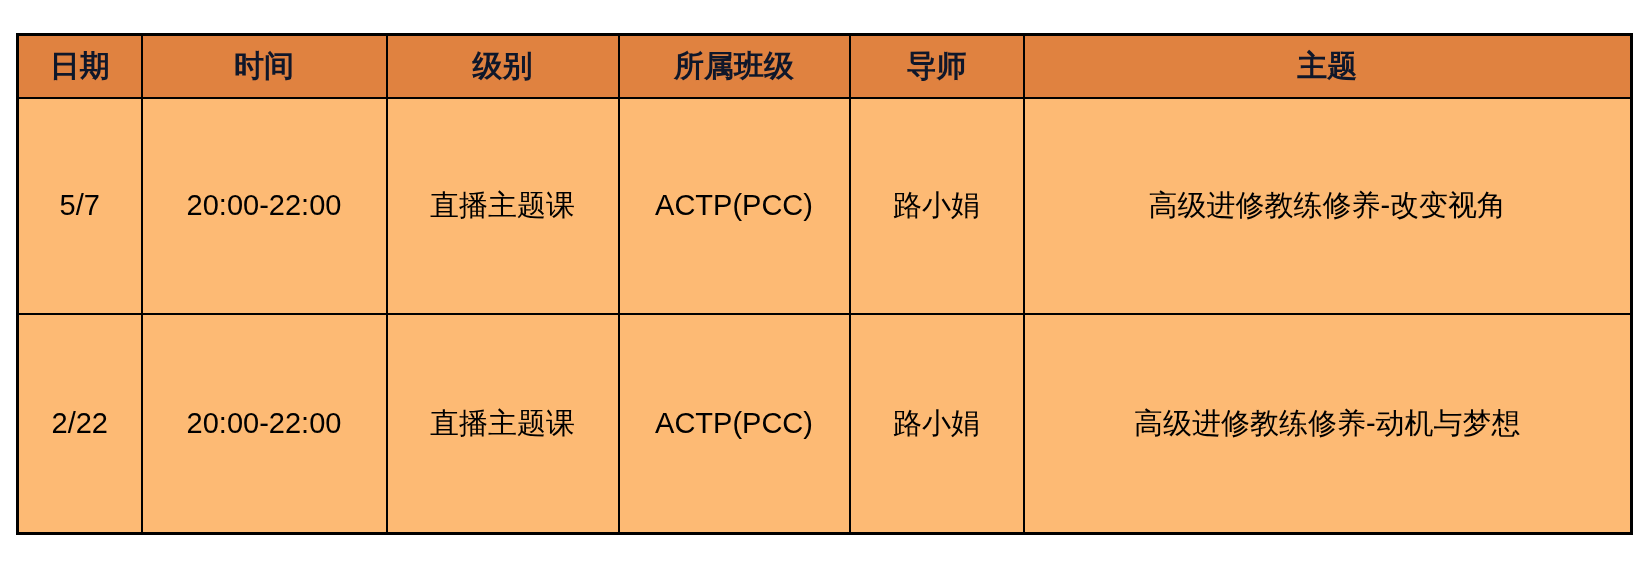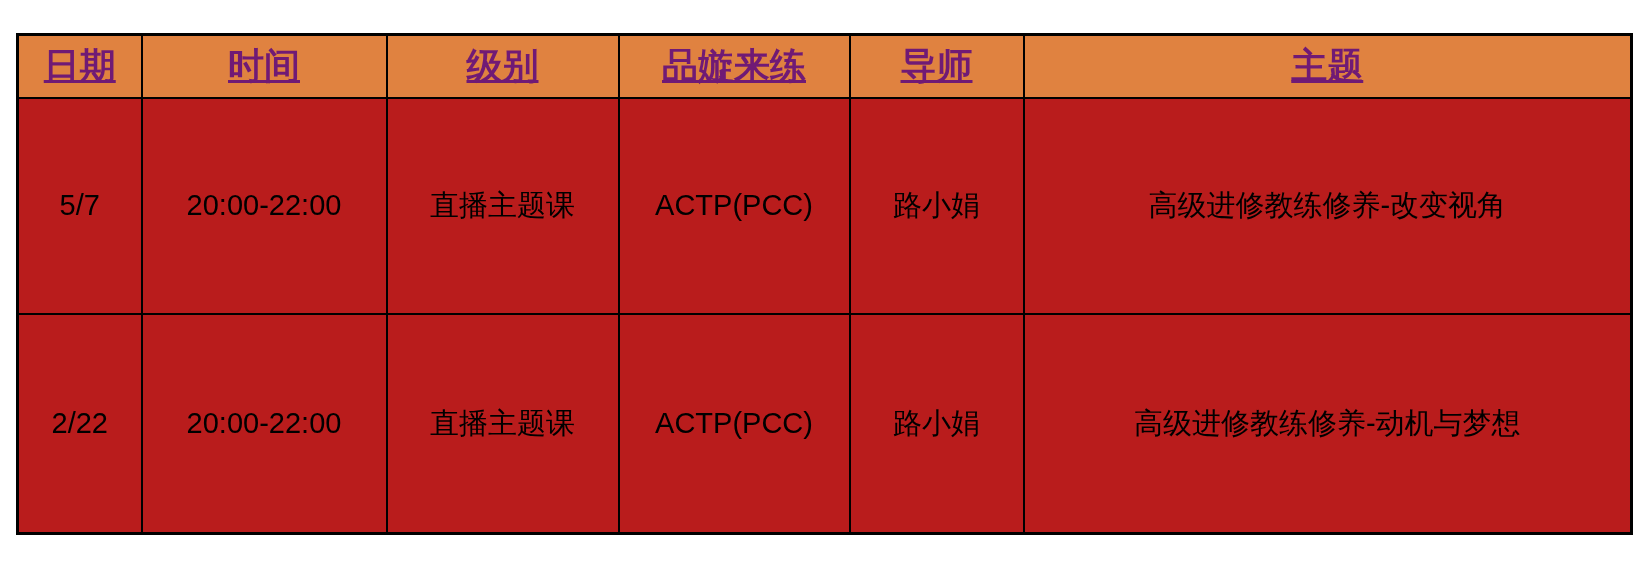--- a/index.html
+++ b/index.html
@@ -32,27 +32,26 @@
     vertical-align: middle;
     padding: 0 6px;
     overflow: hidden;
     white-space: nowrap;
   }
   table.schedule thead tr {
     height: 63px;
   }
   table.schedule th {
     background: #E08240;
-    color: #701a75;
+    color: #0f172a;
     font-weight: bold;
-    font-size: 36px;
-    text-decoration: underline;
+    font-size: 30px;
   }
   table.schedule td {
-    background: #b91c1c;
+    background: #fdba74;
     color: #000000;
     font-weight: normal;
     font-size: 29px;
   }
   col.c-date   { width: 124px; }
   col.c-time   { width: 245px; }
   col.c-level  { width: 232px; }
   col.c-class  { width: 231px; }
   col.c-mentor { width: 174px; }
   col.c-topic  { width: 608px; }
@@ -68,21 +67,21 @@
       <col class="c-level">
       <col class="c-class">
       <col class="c-mentor">
       <col class="c-topic">
     </colgroup>
     <thead>
       <tr id="header-row">
           <th>日期</th>
           <th>时间</th>
           <th>级别</th>
-          <th>品嫙来练</th>
+          <th>所属班级</th>
           <th>导师</th>
           <th>主题</th>
         </tr>
     </thead>
     <tbody id="table-body">
         <tr>
           <td>5/7</td>
           <td>20:00-22:00</td>
           <td>直播主题课</td>
           <td>ACTP(PCC)</td>

